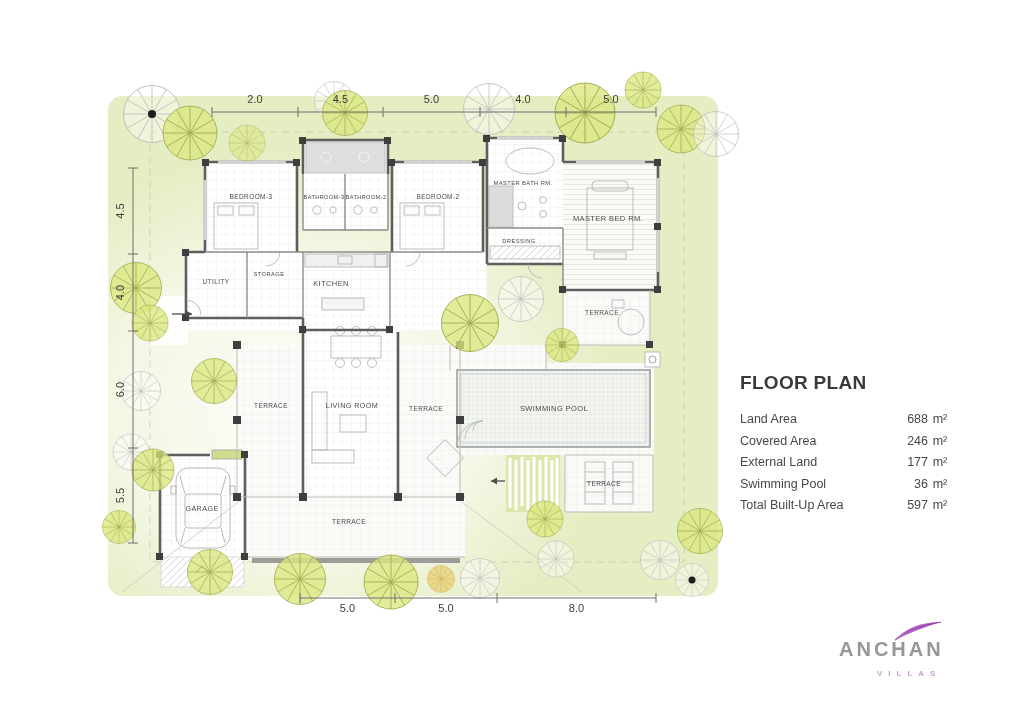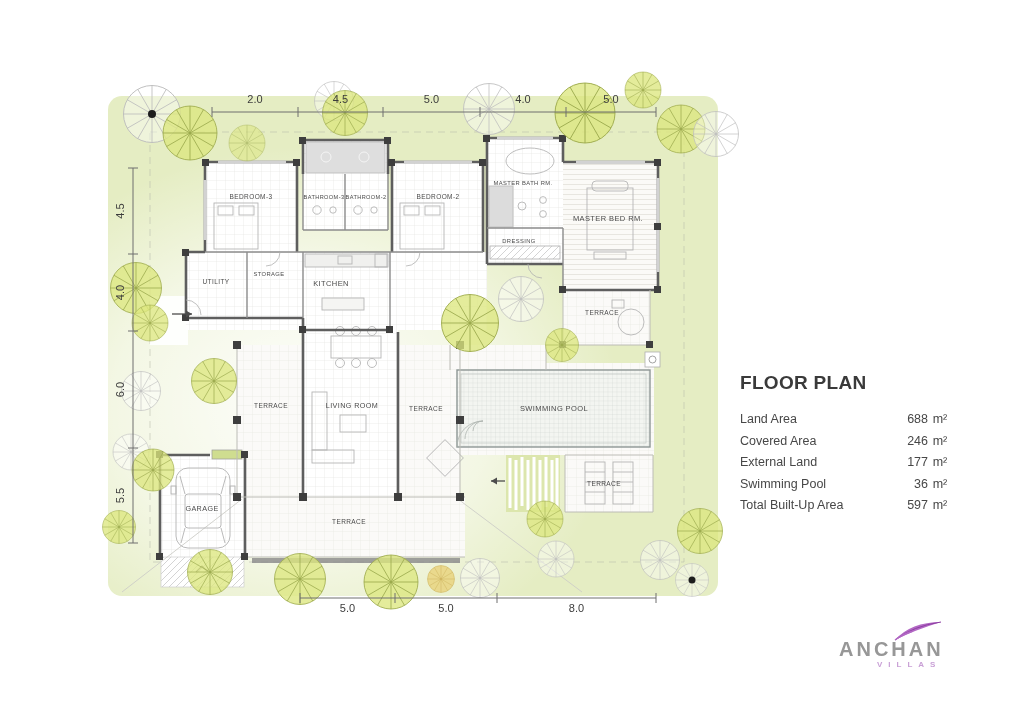--- a/index.html
+++ b/index.html
@@ -15,21 +15,21 @@
   .area-table{margin-top:18px;}
   .area-row{display:flex;align-items:baseline;height:21.5px;font-size:12.5px;color:#474747;}
   .area-label{flex:1;text-align:left;}
   .area-value{width:36px;text-align:right;}
   .area-unit{width:24px;text-align:center;}
 
   
   .logo{position:absolute;left:826px;top:620px;width:130px;height:55px;margin-left:13px;}
   .logo-name{position:absolute;left:0;top:18px;font-size:20px;font-weight:bold;
              letter-spacing:3px;color:#979797;}
-  .logo-sub{position:absolute;left:38px;top:40px;font-size:8px;font-weight:bold;
+  .logo-sub{position:absolute;left:38px;top:49px;font-size:8px;font-weight:bold;
             letter-spacing:6px;color:#c9a0d6;}
   .logo-leaf{position:absolute;left:54px;top:0px;}
 </style>
 </head>
 <body>
 
 <div class="page">
 
 <svg class="plan-svg" width="1024" height="709" viewBox="0 0 1024 709">
   <defs>

